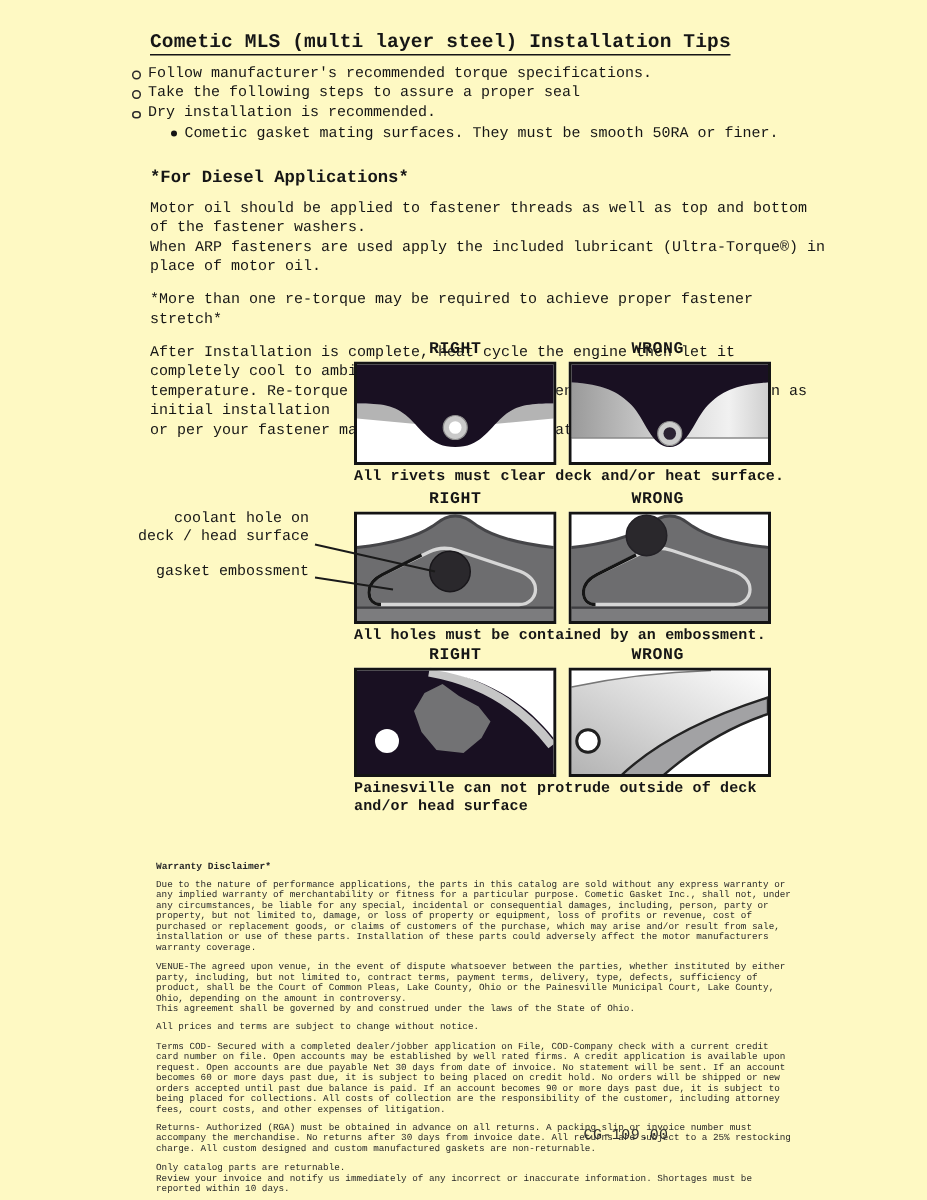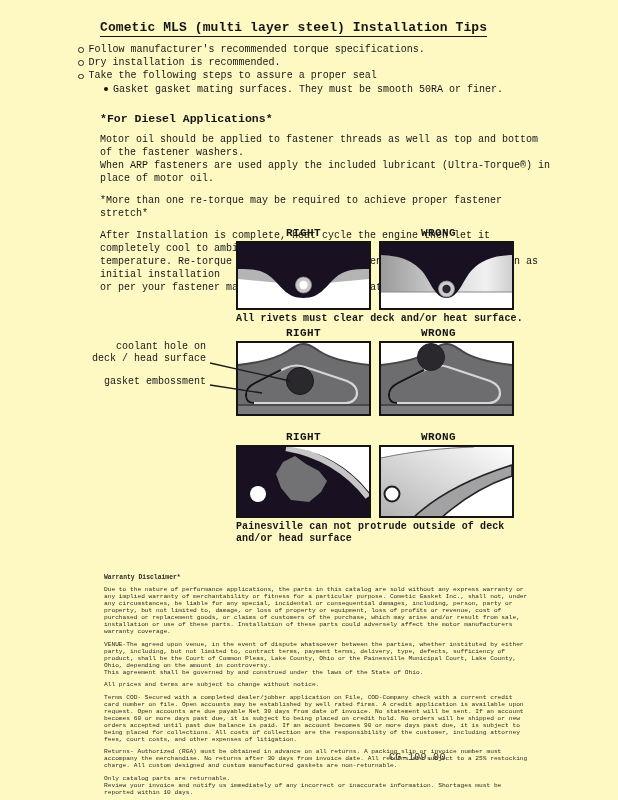--- a/index.html
+++ b/index.html
@@ -10,21 +10,21 @@
     margin:0 auto;
     overflow:hidden;
     font-family:Liberation Mono, monospace;
     color:#161616;
   }
   .title{
     position:absolute;left:100px;top:20px;margin:0;
     font-size:13px;font-weight:700;letter-spacing:.1px;
     display:inline-block;border-bottom:1.6px solid #151515;padding-bottom:1px;
   }
-  .tips{position:absolute;left:78px;top:43px;width:470px;text-align:center;}
+  .tips{position:absolute;left:88px;top:43px;width:470px;text-align:center;}
   .tip{display:flex;align-items:flex-start;font-size:10px;line-height:13.2px;}
   .tip .dot{flex:0 0 auto;margin:4.2px 5px 0 0;}
   .dot.hollow{width:3.6px;height:3.6px;border:1.1px solid #2a2a2a;border-radius:50%;background:transparent;}
   .dot.filled{width:4px;height:4px;border-radius:50%;background:#151515;margin-top:4.6px;}
   .tip.sub{margin-left:26px;}
   .diesel{position:absolute;left:100px;top:112px;width:452px;}
   .diesel-heading{font-size:11.5px;font-weight:700;margin:0 0 8px 0;}
   p.body{font-size:10px;line-height:13px;margin:0 0 9px 0;}
   .pre{white-space:pre-line;}
   .fig{position:absolute;left:236px;}
@@ -50,29 +50,29 @@
 
   <h1 class="title">Cometic MLS (multi layer steel) Installation Tips</h1>
 
   <div class="tips">
     <div class="tip">
       <span class="dot hollow"></span>
       <span>Follow manufacturer's recommended torque specifications.</span>
     </div>
     <div class="tip">
       <span class="dot hollow"></span>
-      <span>Dry installation is recommended.</span>
+      <span>Take the following steps to assure a proper seal</span>
     </div>
     <div class="tip">
       <span class="dot hollow"></span>
-      <span>Take the following steps to assure a proper seal</span>
+      <span>Dry installation is recommended.</span>
     </div>
     <div class="tip sub">
       <span class="dot filled"></span>
-      <span>Gasket gasket mating surfaces.  They must be smooth 50RA or finer.</span>
+      <span>Cometic gasket mating surfaces.  They must be smooth 50RA or finer.</span>
     </div>
   </div>
 
   <div class="diesel">
     <div class="diesel-heading">*For Diesel Applications*</div>
     <p class="body pre">Motor oil should be applied to fastener threads as well as top and bottom of the fastener washers.
 When ARP fasteners are used apply the included lubricant (Ultra-Torque®) in place of motor oil.</p>
     <p class="body">*More than one re-torque may be required to achieve proper fastener stretch*</p>
     <p class="body pre">After Installation is complete, heat cycle the engine then let it completely cool to ambient
 temperature. Re-torque the cylinder head fasteners in the same pattern as initial installation
@@ -144,20 +144,21 @@
         <path d="M18,62 C13,62 10,59 10,54 C10,49 13,45 19,42 L50,27 C56,24 63,24 69,26 L111,40 C118,43 121,47 121,52 C121,57 117,62 110,62 Z" fill="none" stroke="#d6d6d6" stroke-width="2.2"></path>
         <path d="M18,62 C13,62 10,59 10,54 C10,49 13,45 19,42 L45,29" fill="none" stroke="#161616" stroke-width="2.2"></path>
         <circle cx="52" cy="16" r="13.5" fill="#2a282c" stroke="#232126" stroke-width="1"></circle>
         <rect x="1" y="1" width="133" height="73" fill="none" stroke="#141414" stroke-width="2"></rect>
       </svg>
     </div>
     <svg class="leaders" width="95" height="45" viewBox="0 0 95 45">
       <line x1="6" y1="8" x2="86" y2="26" stroke="#1a1a1a" stroke-width="1.3"></line>
       <line x1="6" y1="30" x2="58" y2="38" stroke="#1a1a1a" stroke-width="1.3"></line>
     </svg>
+    <div class="fig-caption">All holes must be contained by an embossment.</div>
   </div>
 
   <div class="fig" id="fig3">
     <div class="fig-labels">
       <span class="fig-label">RIGHT</span>
       <span class="fig-label">WRONG</span>
     </div>
     <div class="fig-panels">
       <svg width="135" height="73" viewBox="0 0 135 73">
         <rect x="0" y="0" width="135" height="73" fill="#ffffff"></rect>

